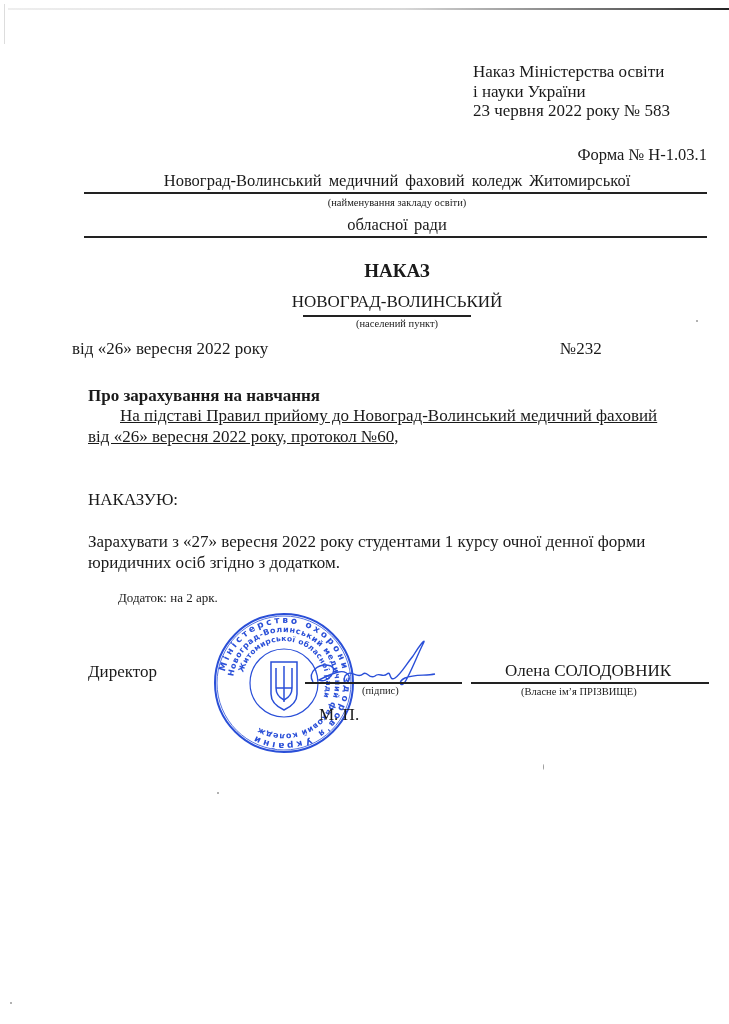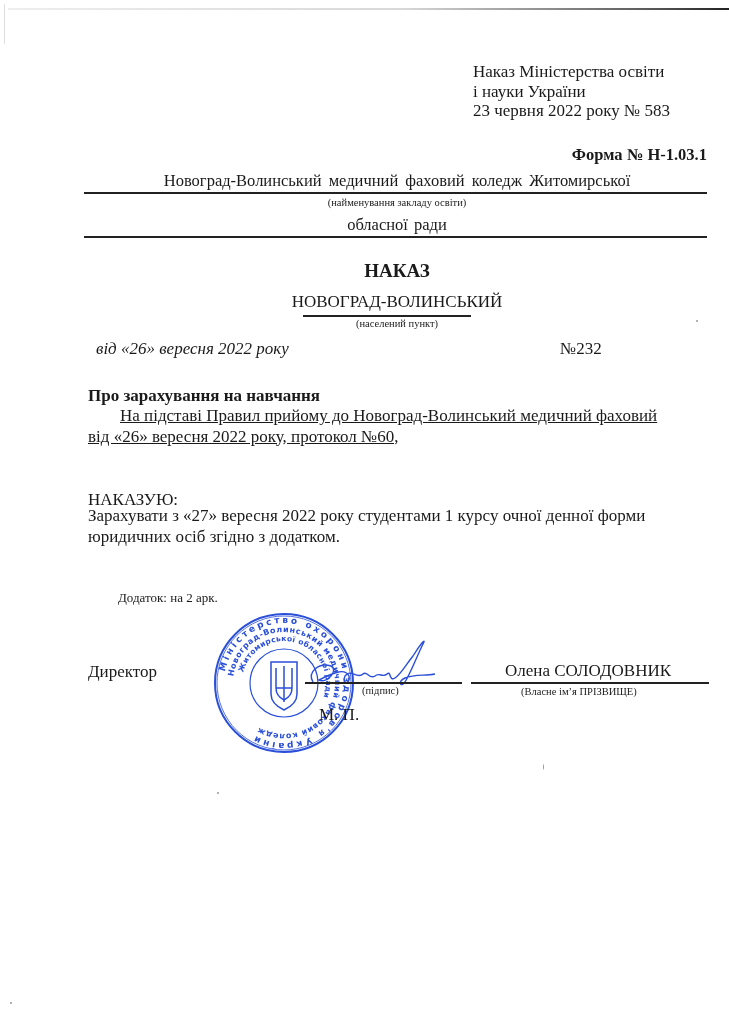--- a/index.html
+++ b/index.html
@@ -5,38 +5,38 @@
   html, body { margin: 0; padding: 0; }
   body {
     width: 729px; height: 1024px; background: #ffffff; position: relative; overflow: hidden;
     font-family: "Liberation Serif", serif; color: #1a1a1a;
   }
   .abs { position: absolute; white-space: nowrap; }
   .topline { position: absolute; left: 8px; top: 8px; width: 721px; height: 2px;
     background: linear-gradient(to right, #eeeeee 0%, #d8d8d8 55%, #555 90%, #222 100%); }
   .leftline { position: absolute; left: 4px; top: 4px; width: 1px; height: 40px; background: #ddd; }
   .approved { left: 473px; top: 62px; font-size: 17px; line-height: 19.5px; }
-  .form-no { right: 22px; top: 145px; font-size: 16.5px; font-weight: bold; }
+  .form-no { right: 22px; top: 145px; font-size: 16.5px; font-weight: normal; }
   .inst1 { left: 0; width: 729px; top: 171px; text-align: center; font-size: 16.5px; word-spacing: 3px; }
   .hr1 { position: absolute; left: 84px; width: 623px; top: 192px; height: 1.5px; background: #222; }
   .cap1 { left: 0; width: 794px; top: 197px; text-align: center; font-size: 10.5px; }
   .inst2 { left: 0; width: 794px; top: 215px; text-align: center; font-size: 16.5px; word-spacing: 2px; }
   .hr2 { position: absolute; left: 84px; width: 623px; top: 236px; height: 1.5px; background: #222; }
   .title { left: 0; width: 794px; top: 260px; text-align: center; font-size: 19px; font-weight: bold; }
   .city { left: 0; width: 794px; top: 292px; text-align: center; font-size: 17px; }
   .hr3 { position: absolute; left: 303px; width: 168px; top: 315px; height: 1.5px; background: #222; }
   .cap2 { left: 0; width: 794px; top: 318px; text-align: center; font-size: 10.5px; }
-  .date { left: 96px; top: 339px; font-size: 17px; font-style: italic; }
+  .date { left: 72px; top: 339px; font-size: 17px; }
   .num { left: 560px; top: 339px; font-size: 17px; }
   .subject { left: 88px; top: 386px; font-size: 17px; font-weight: bold; }
   .para { position: absolute; left: 88px; top: 406px; width: 600px; font-size: 17px; line-height: 20.5px; text-decoration: underline; }
   .para .line { display: block; white-space: nowrap; }
   .para .indent { padding-left: 32px; }
   .order { left: 88px; top: 490px; font-size: 17px; font-weight: normal; }
-  .para2 { position: absolute; left: 88px; top: 506px; width: 620px; font-size: 17px; line-height: 20.5px; }
+  .para2 { position: absolute; left: 88px; top: 532px; width: 620px; font-size: 17px; line-height: 20.5px; }
   .para2 .line { display: block; white-space: nowrap; }
   .annex { left: 118px; top: 590px; font-size: 13px; }
   .director { left: 88px; top: 662px; font-size: 17px; }
   .hr-sign { position: absolute; left: 305px; width: 157px; top: 682px; height: 1.5px; background: #222; }
   .cap-sign { left: 362px; top: 685px; font-size: 10.5px; }
   .signer { left: 505px; top: 661px; font-size: 17px; }
   .hr-name { position: absolute; left: 471px; width: 238px; top: 682px; height: 1.5px; background: #222; }
   .cap-name { left: 521px; top: 686px; font-size: 10.5px; }
   .mp { left: 319px; top: 705px; font-size: 17px; }
   .stamp { position: absolute; left: 213px; top: 612px; width: 142px; height: 142px; }

